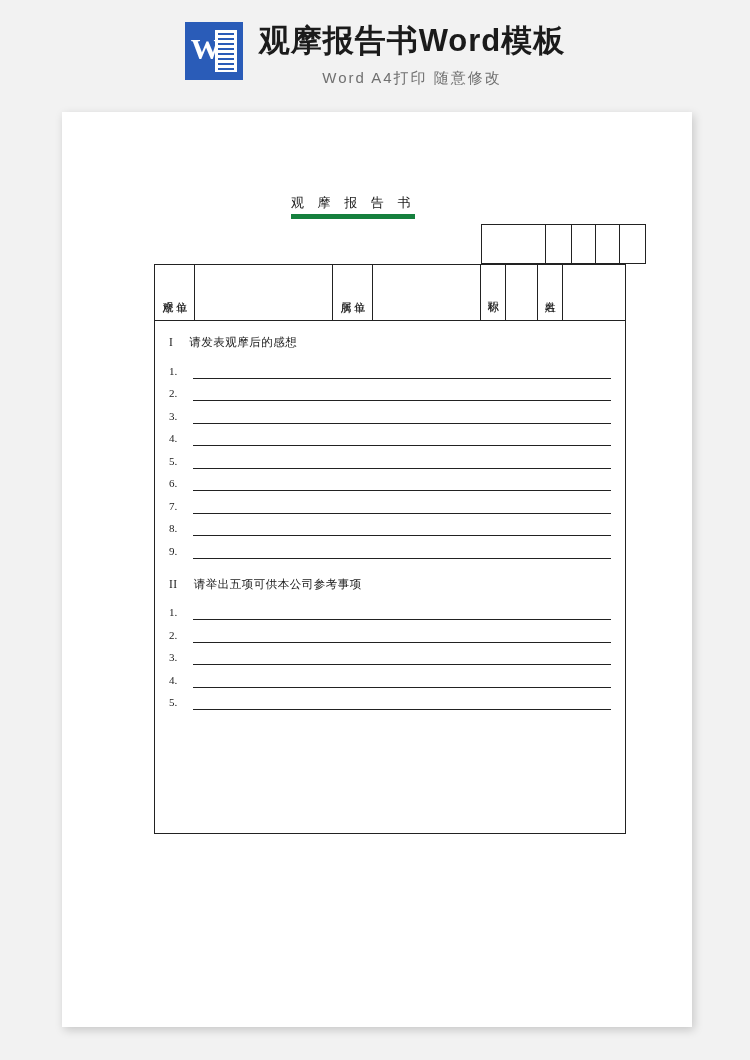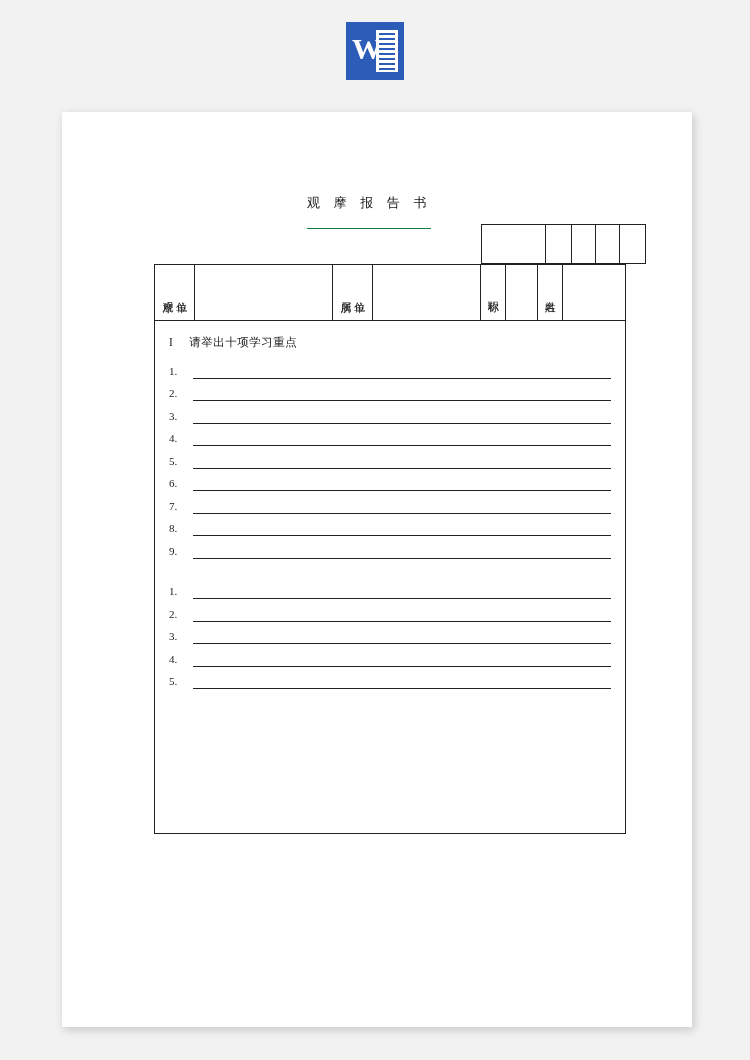--- a/index.html
+++ b/index.html
@@ -90,27 +90,27 @@
     left: 62px;
     top: 112px;
     width: 630px;
     height: 915px;
     background: #ffffff;
     box-shadow: 2px 3px 9px rgba(0,0,0,0.18);
   }
 
   .doc-title {
     position: absolute;
-    left: 245px;
+    left: 229px;
     top: 82px;
     font-size: 13px;
     color: #1a1a1a;
     letter-spacing: 5px;
-    border-bottom: 1px solid #15803d;
-    padding-bottom: 16px;
+    border-bottom: 5px solid #15803d;
+    padding-bottom: 2px;
     font-family: "Liberation Sans", sans-serif;
   }
 
   
   .top-boxes {
     position: absolute;
     left: 419px;
     top: 112px;
     height: 40px;
     display: flex;
@@ -245,20 +245,24 @@
           <i></i>
           <i></i>
           <i></i>
           <i></i>
           <i></i>
           <i></i>
           <i></i>
           <i></i>
       </div>
     </div>
+    <div class="header-text">
+      <div class="title-main">观摩报告书Word模板</div>
+      <div class="title-sub">Word A4打印 随意修改</div>
+    </div>
   </div>
 </div>
 
 <div class="page-shadow">
 
   <div class="doc-title">观 摩 报 告 书</div>
 
   <div class="top-boxes">
     <div class="cell tb-w1"></div>
     <div class="cell tb-w2"></div>
@@ -298,21 +302,21 @@
           <span>姓名</span>
         </div>
       </div>
       <div class="info-cell c-blank4"></div>
     </div>
 
     <div class="body-content">
 
       <div class="section-head">
         <div class="sec-num">I</div>
-        <div class="sec-text">请举出十项学习重点</div>
+        <div class="sec-text">请发表观摩后的感想</div>
       </div>
 
       <div class="line-item">
         <div class="line-num">1.</div>
         <div class="line-rule"></div>
       </div>
       <div class="line-item">
         <div class="line-num">2.</div>
         <div class="line-rule"></div>
       </div>
@@ -340,20 +344,24 @@
         <div class="line-num">8.</div>
         <div class="line-rule"></div>
       </div>
       <div class="line-item">
         <div class="line-num">9.</div>
         <div class="line-rule"></div>
       </div>
 
       <div class="gap-block"></div>
 
+      <div class="section-head">
+        <div class="sec-num">II</div>
+        <div class="sec-text">请举出五项可供本公司参考事项</div>
+      </div>
 
       <div class="line-item">
         <div class="line-num">1.</div>
         <div class="line-rule"></div>
       </div>
       <div class="line-item">
         <div class="line-num">2.</div>
         <div class="line-rule"></div>
       </div>
       <div class="line-item">

